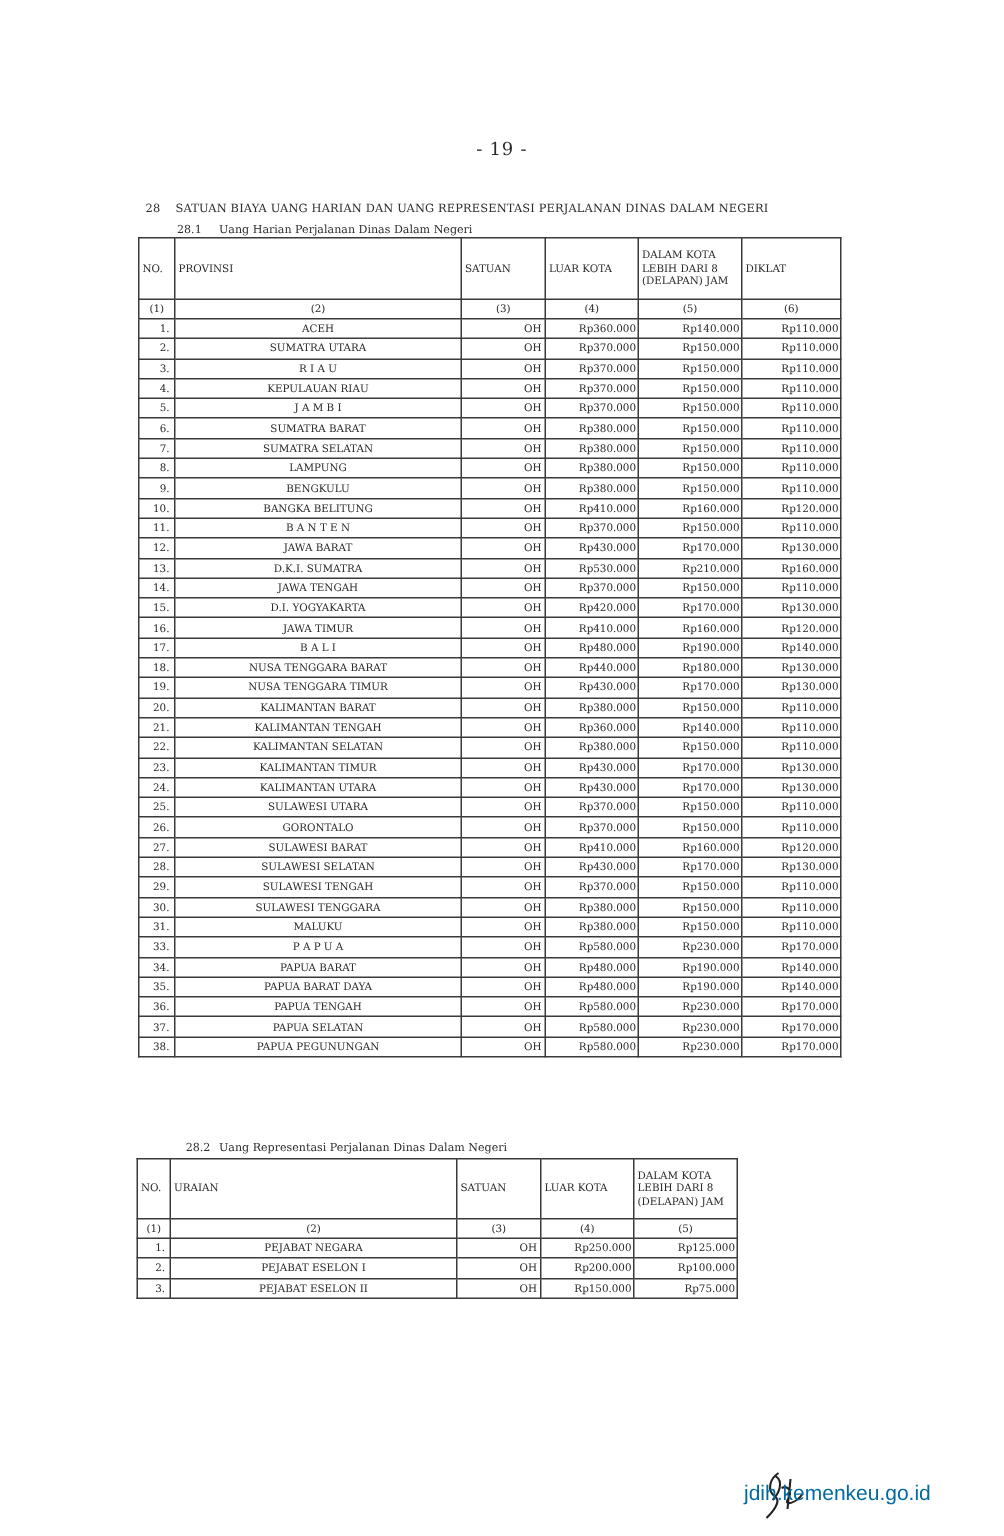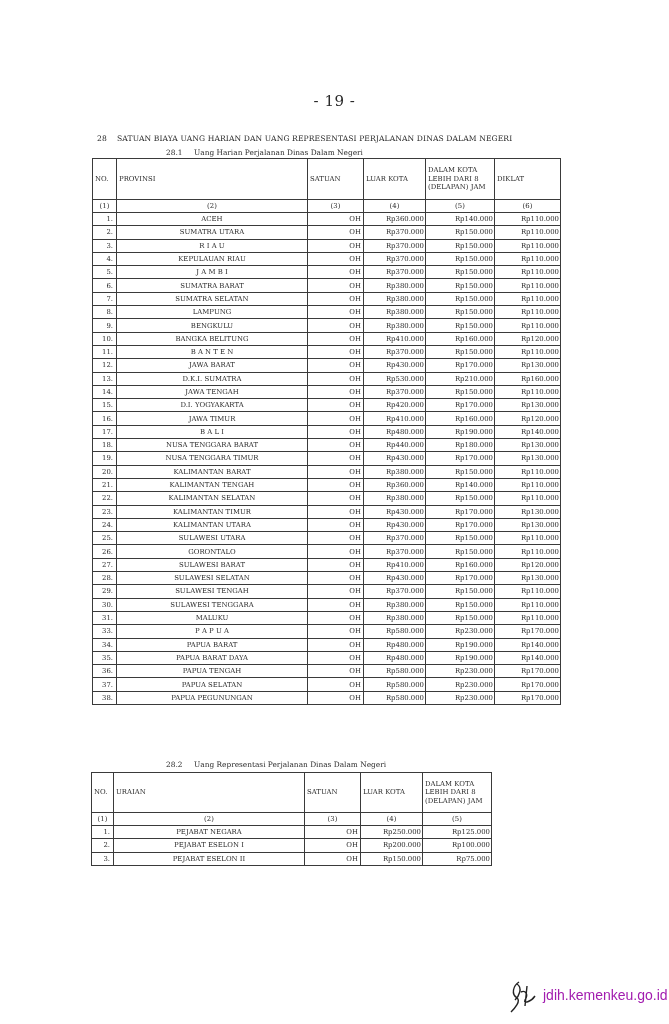--- a/index.html
+++ b/index.html
@@ -1,35 +1,35 @@
 <!DOCTYPE html>
 <html><head>
 <meta charset="utf-8">
 <style>
   html, body { margin:0; padding:0; background:#ffffff; }
   body { width:669px; height:1024px; position:relative; overflow:hidden;
          font-family:"DejaVu Serif", serif; color:#2a2a2a; }
   .page-num { position:absolute; top:92px; left:0; width:669px; text-align:center;
-              font-size:15px; letter-spacing:0.5px; }
+              font-size:12px; letter-spacing:0.5px; }
   .sec-title { position:absolute; top:134px; left:97px; font-size:7.6px; white-space:nowrap; letter-spacing:0.1px; }
   .sec-title .num { display:inline-block; width:20px; }
   .sub-title { position:absolute; font-size:7.4px; white-space:nowrap; }
-  .sub-title .num { display:inline-block; width:28px;margin-left:48px; }
+  .sub-title .num { display:inline-block; width:28px; }
   table { position:absolute; border-collapse:collapse; table-layout:fixed; font-size:6.9px; }
   td, th { border:1px solid #3a3a3a; padding:0 2px; overflow:hidden; white-space:nowrap; font-weight:normal; }
   table { border:1.5px solid #2a2a2a; }
   th { text-align:left; line-height:1.25; }
   .idx td { text-align:center; height:12px; }
   .row td { height:12.3px; line-height:12px; }
   .c-no { text-align:right; padding-right:3px; }
   .c-name { text-align:center; }
   .c-unit { text-align:right; }
   .c-money { text-align:right; padding-right:1px; }
-  .watermark { position:absolute; left:543px; top:987px; font-family:"Liberation Sans", sans-serif;
-               font-size:14px; color:#a21caf; white-space:nowrap; }
+  .watermark { position:absolute; left:496px; top:987px; font-family:"Liberation Sans", sans-serif;
+               font-size:14px; color:#0369a1; white-space:nowrap; }
   .sig { position:absolute; left:505px; top:978px; width:40px; height:36px; }
 </style>
 </head>
 <body>
 
 <div class="page-num">- 19 -</div>
 
 <div class="sec-title">
   <span class="num">28</span><span>SATUAN BIAYA UANG HARIAN  DAN UANG REPRESENTASI PERJALANAN DINAS DALAM NEGERI</span>
 </div>
@@ -362,21 +362,21 @@
         <td class="c-no">38.</td>
         <td class="c-name">PAPUA PEGUNUNGAN</td>
         <td class="c-unit">OH</td>
         <td class="c-money">Rp580.000</td>
         <td class="c-money">Rp230.000</td>
         <td class="c-money">Rp170.000</td>
       </tr>
     </tbody>
 </table>
 
-<div class="sub-title" style="top:760px; left:118px;">
+<div class="sub-title" style="top:760px; left:118px;text-align:center;">
   <span class="num">28.2</span><span>Uang Representasi Perjalanan Dinas Dalam Negeri</span>
 </div>
 
 <table style="top:772px; left:91px; width:400px;">
   <colgroup>
     <col style="width:22px">
       <col style="width:191px">
       <col style="width:56px">
       <col style="width:62px">
       <col style="width:69px">

